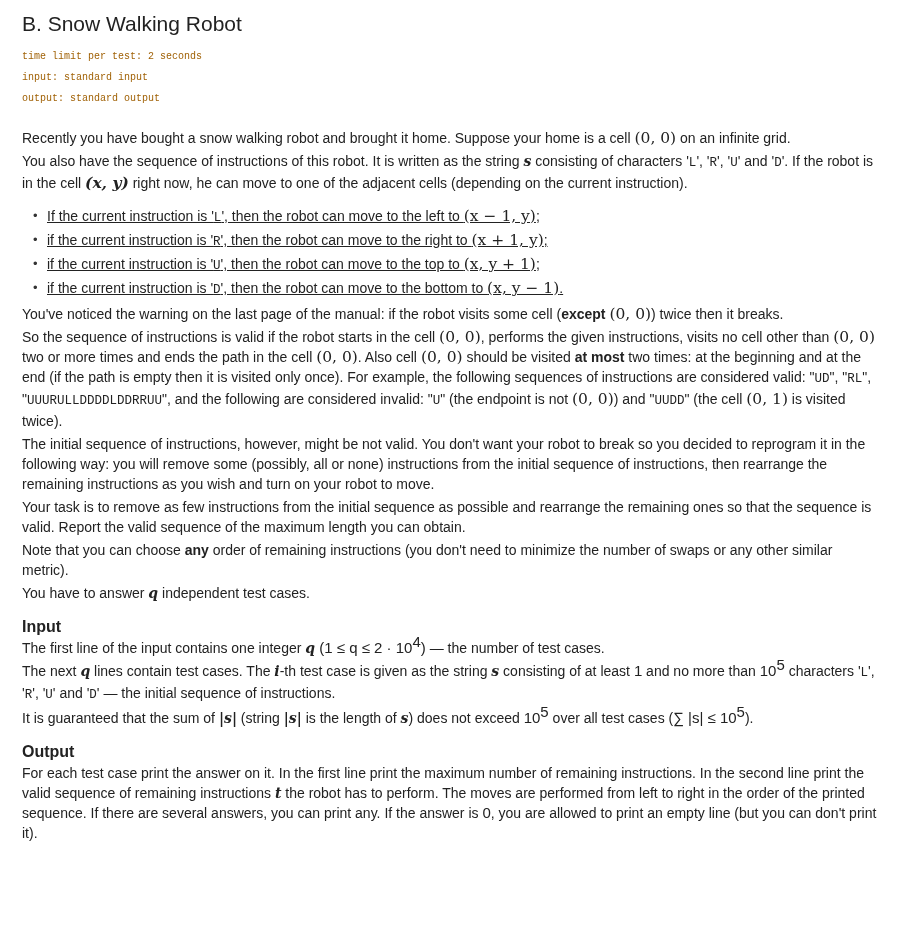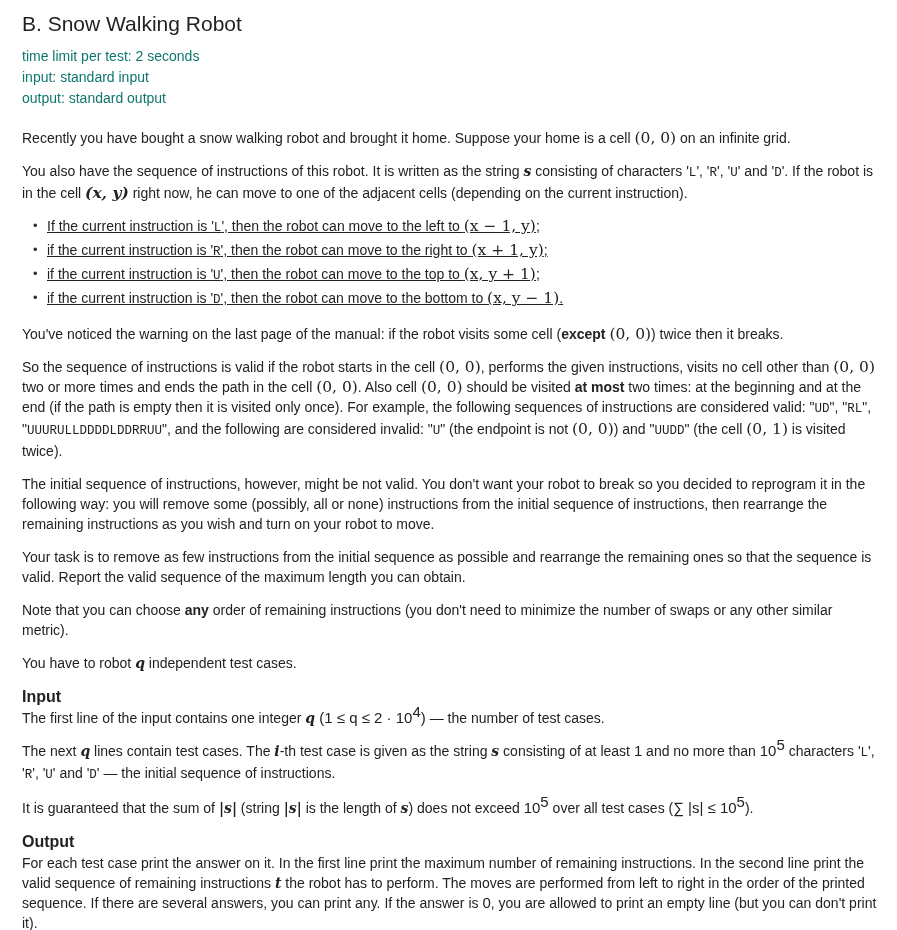--- a/index.html
+++ b/index.html
@@ -4,23 +4,23 @@
 <style>
   html, body { margin: 0; padding: 0; background: #ffffff; }
   body {
     width: 897px; height: 930px; overflow: hidden;
     font-family: "Liberation Sans", sans-serif;
     font-size: 14px; color: #222222;
   }
   .page { padding: 0 16px 0 22px; position: relative; }
   .header { text-align: left; padding-top: 11px; }
   .title { font-size: 21px; line-height: 26px; color: #222; margin: 0 0 9px 0; font-weight: normal; }
-  .limit { font-size: 14px; line-height: 21px; color: #0f766e; }
+  .limit { font-size: 10px; line-height: 21px; color: #a16207; font-family: Liberation Mono, monospace; }
   p { margin: 0; line-height: 20px; }
-  .para { margin-top: 13px; }
+  .para { margin-top: 3px; }
   .first { margin-top: 19px; }
   .tt { font-family: "Liberation Mono", monospace; font-size: 12.5px; }
   .m { font-family: "DejaVu Serif", "Liberation Serif", serif; font-size: 15.5px; }
   .mi { font-family: "DejaVu Serif", "Liberation Serif", serif; font-style: italic; font-weight: bold; font-size: 14px; }
   .mb { font-family: Liberation Sans, sans-serif; font-size: 15px; }
   sup { font-size: 10px; vertical-align: 6px; line-height: 0; }
   ul { margin: 12px 0 0 0; padding-left: 25px; text-decoration: underline; }
   ul li { line-height: 22px; list-style: none; position: relative; }
   ul li::before { content: "•"; position: absolute; left: -14px; top: 0; font-size: 13px; color: #333; }
   .section-title { font-weight: bold; font-size: 16px; margin-top: 14px; line-height: 20px; }
@@ -63,21 +63,21 @@
 
   <p class="para">The initial sequence of instructions, however, might be not valid. You don't want your robot to break so you decided to reprogram it in the following way: you will remove some (possibly, all or none) instructions from the initial sequence of instructions, then rearrange the remaining instructions as you wish and turn on your robot to move.</p>
 
   <p class="para">Your task is to remove as few instructions from the initial sequence as possible and rearrange the remaining ones so that the sequence is valid. Report the valid sequence of the maximum length you can obtain.</p>
 
   <p class="para">
     <span>Note that you can choose </span><b>any</b><span> order of remaining instructions (you don't need to minimize the number of swaps or any other similar metric).</span>
   </p>
 
   <p class="para">
-    <span>You have to robot </span><span class="mi">q</span><span> independent test cases.</span>
+    <span>You have to answer </span><span class="mi">q</span><span> independent test cases.</span>
   </p>
 
   <div class="section-title">Input</div>
   <p class="section-body">
     <span>The first line of the input contains one integer </span><span class="mi">q</span><span class="mb"> (1 ≤ q ≤ 2 · 10</span><sup class="mb">4</sup><span class="mb">)</span><span> — the number of test cases.</span>
   </p>
 
   <p class="para">
     <span>The next </span><span class="mi">q</span><span> lines contain test cases. The </span><span class="mi">i</span><span>-th test case is given as the string </span><span class="mi">s</span><span> consisting of at least </span><span class="mb">1</span><span> and no more than </span><span class="mb">10</span><sup class="mb">5</sup><span> characters '</span><span class="tt">L</span><span>', '</span><span class="tt">R</span><span>', '</span><span class="tt">U</span><span>' and '</span><span class="tt">D</span><span>' — the initial sequence of instructions.</span>
   </p>

